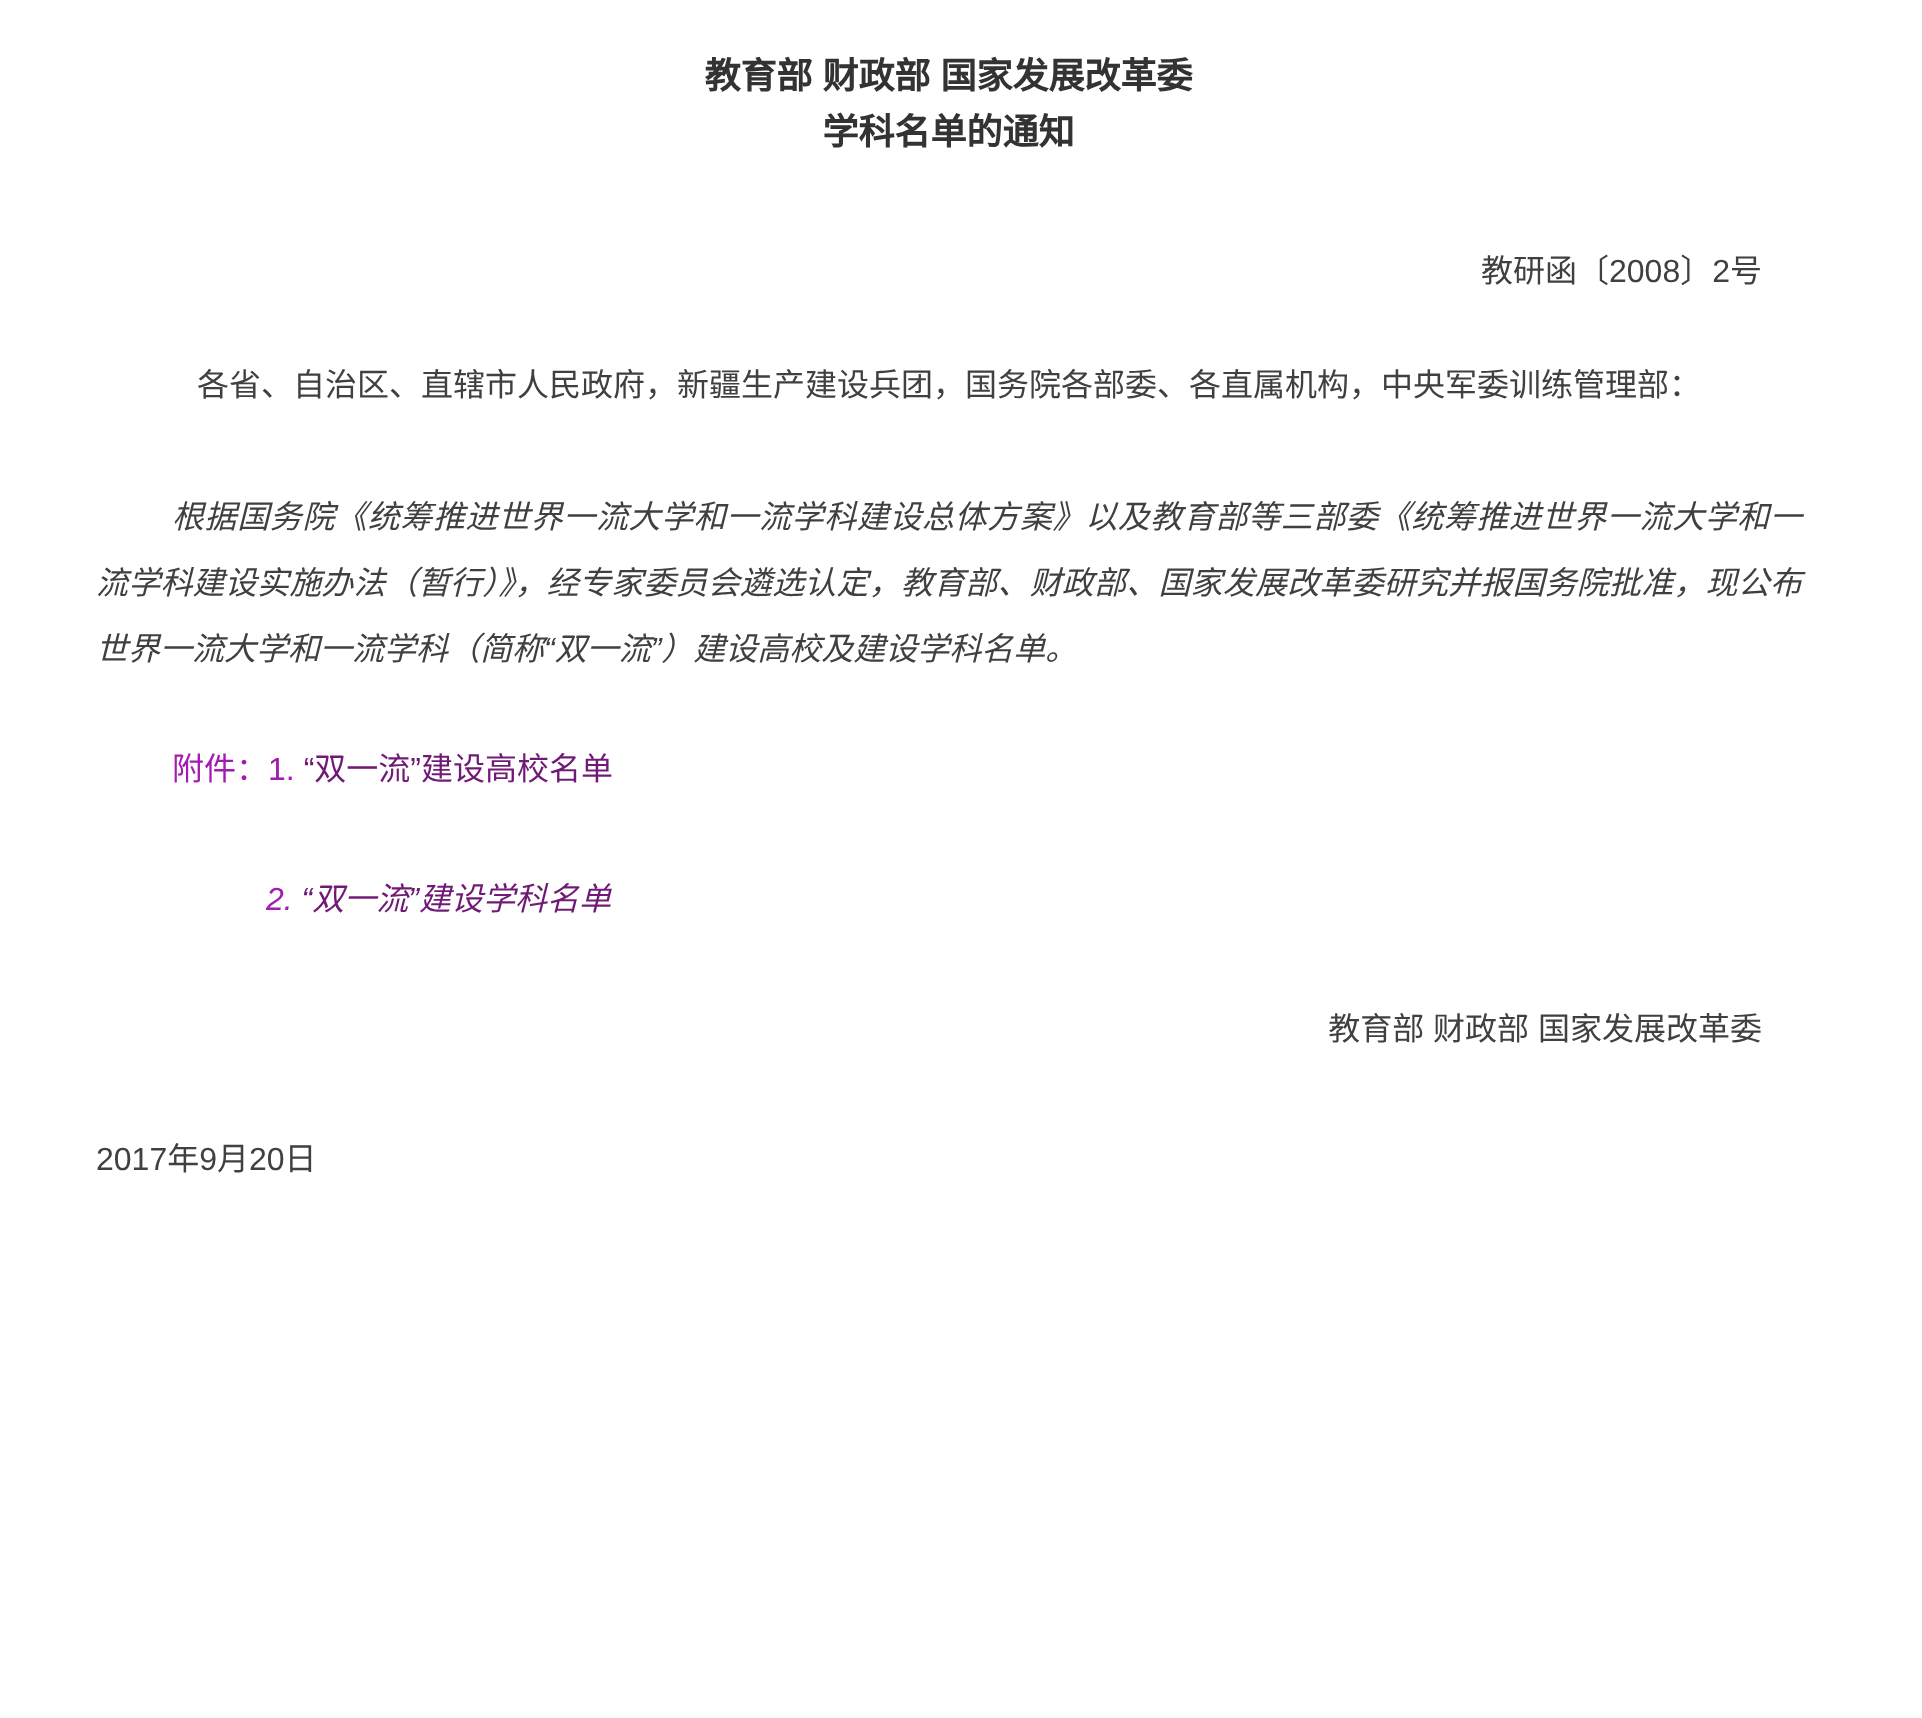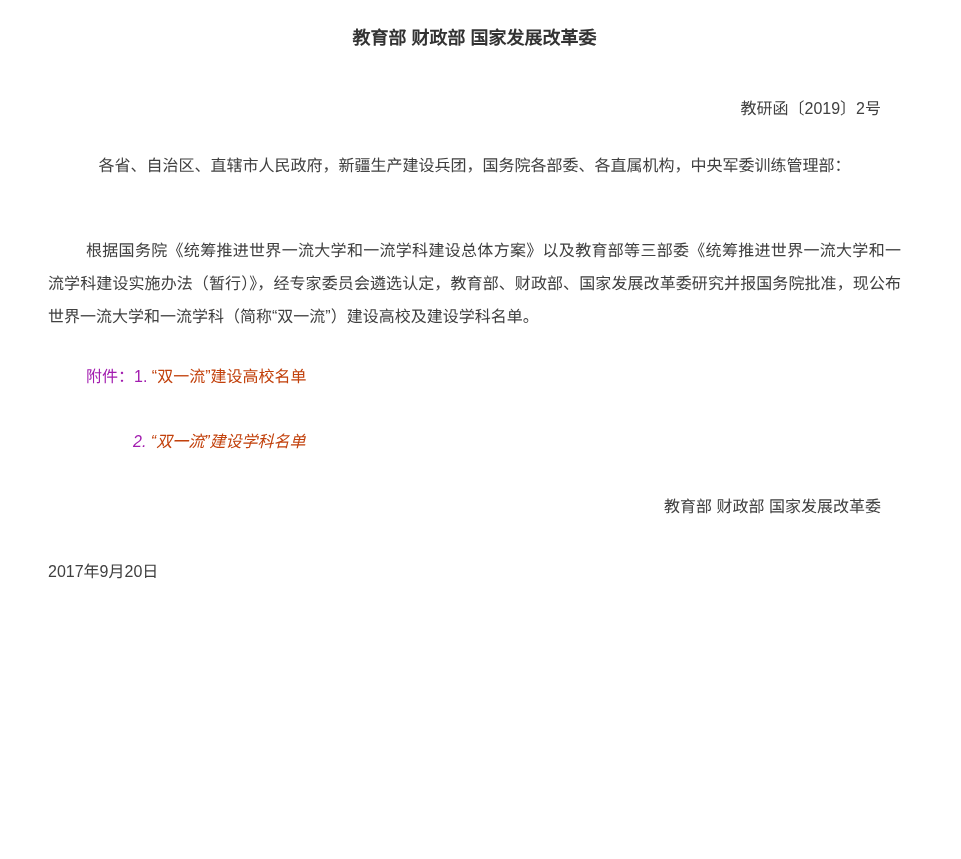--- a/index.html
+++ b/index.html
@@ -31,43 +31,44 @@
     margin-right: 20px;
     text-align: right;
     line-height: 33px;
   }
   .addressee {
     margin-top: 24px;
     line-height: 33px;
     text-align: center;
   }
   .para {
-    margin-top: 52px;
+    margin-top: 33px;
     line-height: 33px;
     text-indent: 38px;
     text-align: justify;
+    font-style: italic;
   }
   .closing {
     margin-top: 27px;
     line-height: 33px;
     text-indent: 38px;
   }
   .attachment-line-1 {
     margin-top: 27px;
     line-height: 33px;
     padding-left: 38px;
   }
   .attachment-line-2 {
     margin-top: 32px;
     line-height: 33px;
     padding-left: 85px;
     font-style: italic;
   }
   .attachment-link {
-    color: #c2410c;
+    color: #701a75;
     text-decoration: none;
     cursor: pointer;
   }
   .attachment-prefix { color: #a21caf; }
   .signature {
     margin-top: 32px;
     margin-right: 20px;
     text-align: right;
     line-height: 33px;
   }
@@ -77,23 +78,24 @@
     line-height: 33px;
   }
 </style>
 </head>
 <body>
 
 <div class="doc">
 
   <div class="doc-title">
     <div>教育部 财政部 国家发展改革委</div>
+    <div>学科名单的通知</div>
   </div>
 
-  <div class="doc-number">教研函〔2019〕2号</div>
+  <div class="doc-number">教研函〔2008〕2号</div>
 
   <div class="addressee">各省、自治区、直辖市人民政府，新疆生产建设兵团，国务院各部委、各直属机构，中央军委训练管理部：</div>
 
   <p class="para">根据国务院《统筹推进世界一流大学和一流学科建设总体方案》以及教育部等三部委《统筹推进世界一流大学和一流学科建设实施办法（暂行）》，经专家委员会遴选认定，教育部、财政部、国家发展改革委研究并报国务院批准，现公布世界一流大学和一流学科（简称“双一流”）建设高校及建设学科名单。</p>
 
 
 
   <div class="attachment-line-1">
     <span class="attachment-prefix">附件：</span><span class="attachment-prefix">1.</span>
     <a class="attachment-link" href="#">“双一流”建设高校名单</a>

